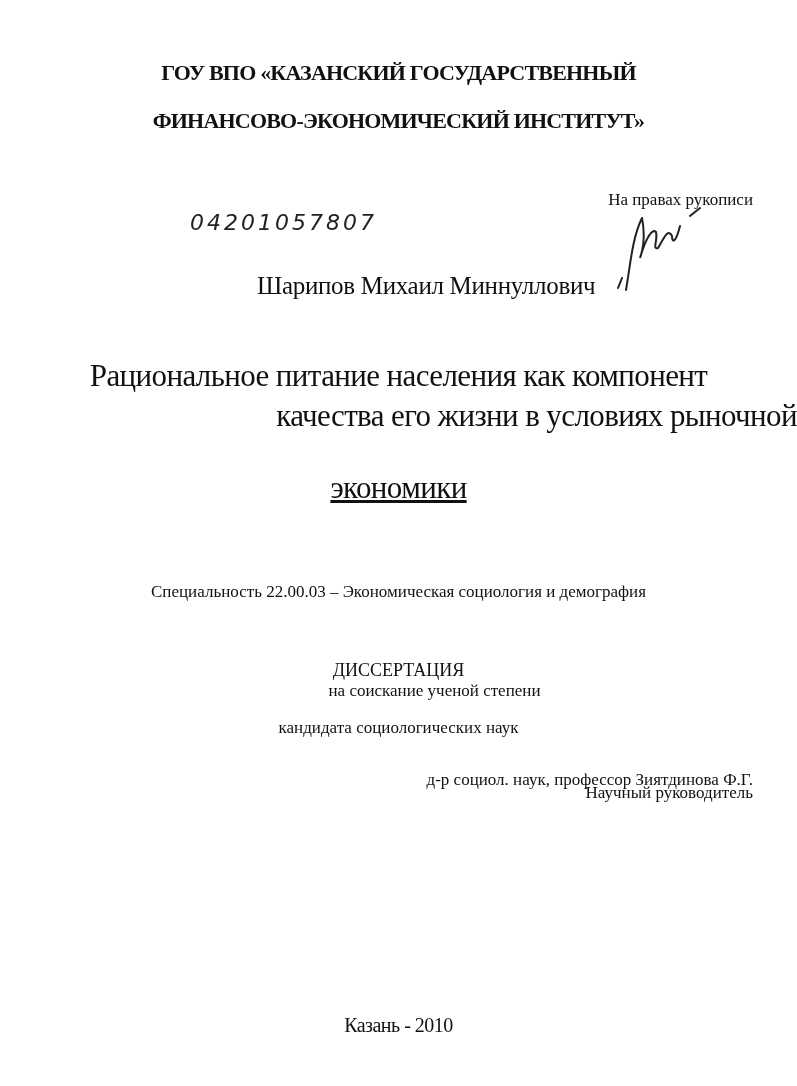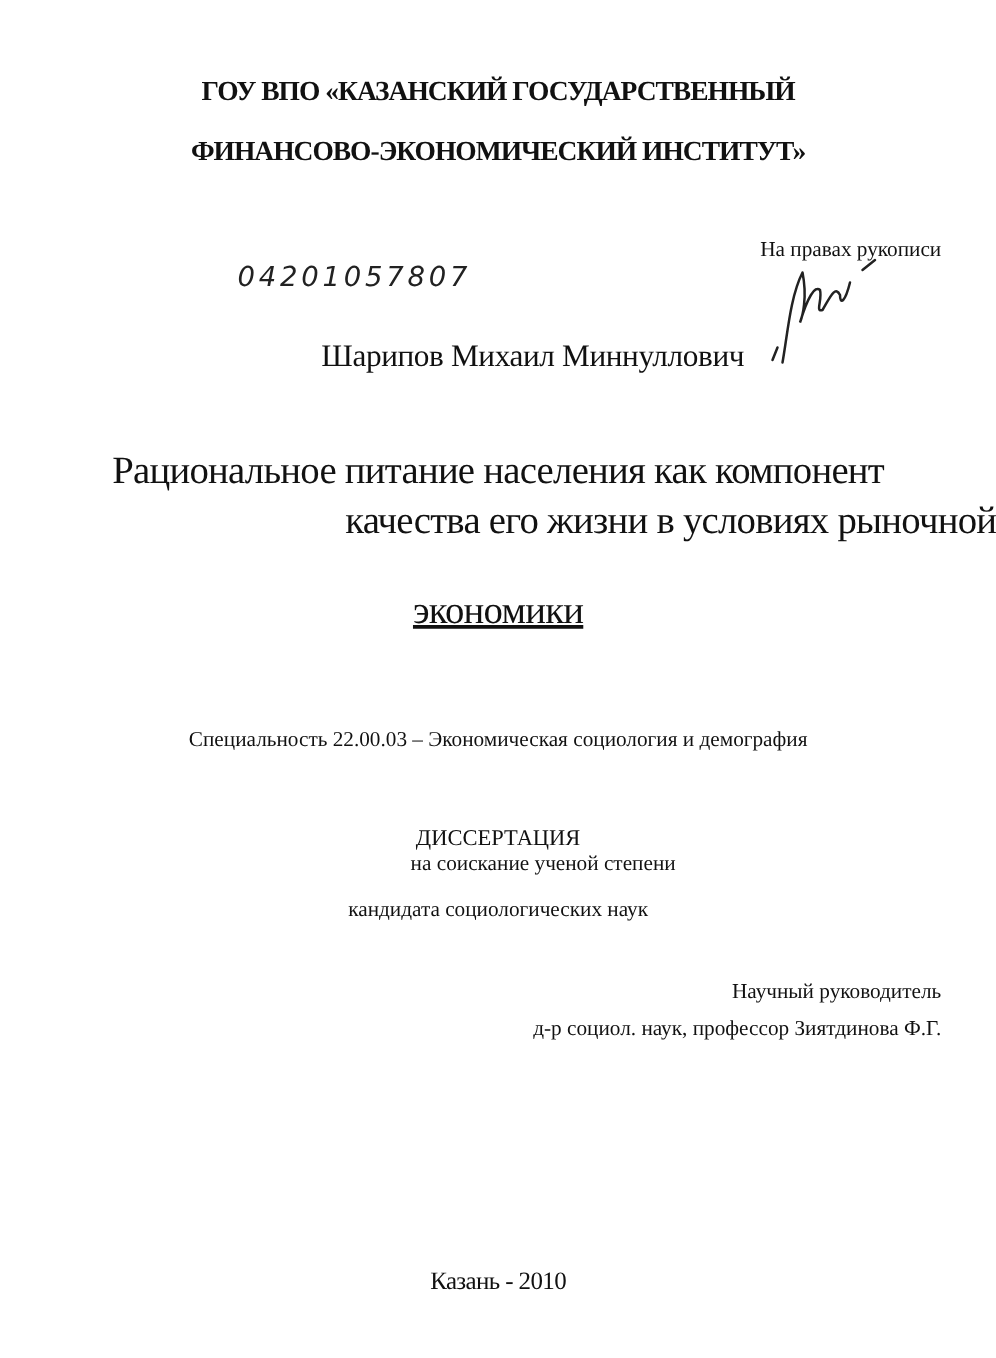--- a/index.html
+++ b/index.html
@@ -35,15 +35,15 @@
 <div class="abs center title" style="top:382px;text-align:right;">качества его жизни в условиях рыночной</div>
 <div class="abs center title" style="top:454px;text-decoration:underline;">экономики</div>
 
 <div class="abs center spec" style="top:560px;margin-top:22px;">Специальность 22.00.03 – Экономическая социология и демография</div>
 
 <div class="abs center diss" style="top:660px; font-size:18px;">ДИССЕРТАЦИЯ</div>
 <div class="abs center diss" style="top:681px;padding-left:36px;">на соискание ученой степени</div>
 <div class="abs center diss" style="top:678px;margin-top:40px;">кандидата социологических наук</div>
 
 <div class="abs right" style="top:783px; right:44px;">Научный руководитель</div>
-<div class="abs right" style="top:813px; right:44px;">д-р социол. наук, профессор Зиятдинова Ф.Г.</div>
+<div class="abs right" style="top:770px; right:44px;">д-р социол. наук, профессор Зиятдинова Ф.Г.</div>
 
 <div class="abs center" style="top:1014px; font-size:20px; letter-spacing:-0.5px;">Казань - 2010</div>
 
 </body></html>

